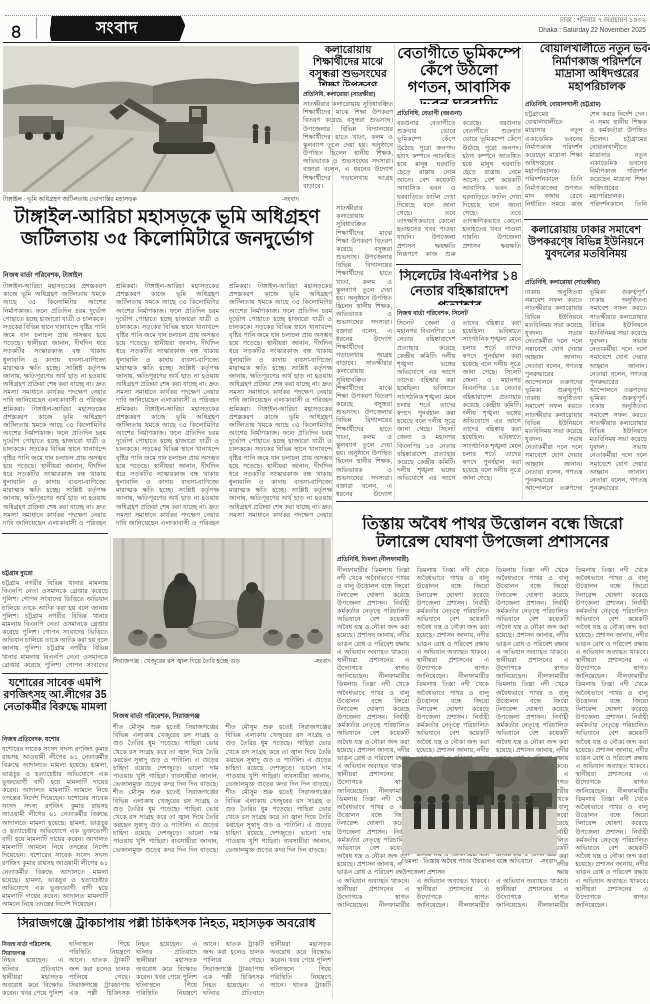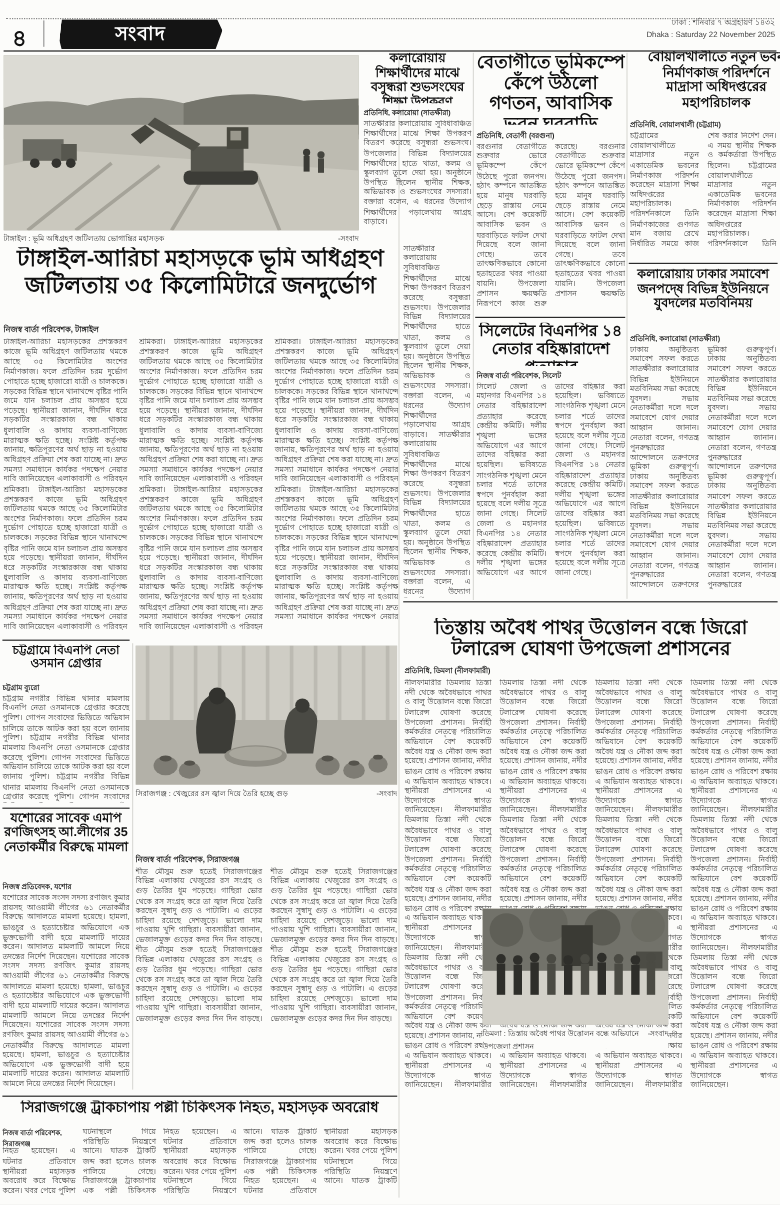--- a/index.html
+++ b/index.html
@@ -90,21 +90,21 @@
   <div class="abs hl" style="left:397px;top:44px;width:124px;height:60px;font-size:15px;">বেতাগীতে ভূমিকম্পে কেঁপে উঠলো গণতন, আবাসিক ভবন ঘরবাড়ি</div>
   <div class="abs by" style="left:397px;top:108px;width:124px;font-size:6px;">প্রতিনিধি, বেতাগী (বরগুনা)</div>
   <div class="abs bodytxt cols2" style="left:397px;top:119px;width:124px;height:142px;">বরগুনার বেতাগীতে শুক্রবার ভোরে ভূমিকম্পে কেঁপে উঠেছে পুরো জনপদ। হঠাৎ কম্পনে আতঙ্কিত হয়ে মানুষ ঘরবাড়ি ছেড়ে রাস্তায় নেমে আসে। বেশ কয়েকটি আবাসিক ভবন ও ঘরবাড়িতে ফাটল দেখা দিয়েছে বলে জানা গেছে। তবে তাৎক্ষণিকভাবে কোনো হতাহতের খবর পাওয়া যায়নি। উপজেলা প্রশাসন ক্ষয়ক্ষতি নিরূপণে কাজ শুরু করেছে। বরগুনার বেতাগীতে শুক্রবার ভোরে ভূমিকম্পে কেঁপে উঠেছে পুরো জনপদ। হঠাৎ কম্পনে আতঙ্কিত হয়ে মানুষ ঘরবাড়ি ছেড়ে রাস্তায় নেমে আসে। বেশ কয়েকটি আবাসিক ভবন ও ঘরবাড়িতে ফাটল দেখা দিয়েছে বলে জানা গেছে। তবে তাৎক্ষণিকভাবে কোনো হতাহতের খবর পাওয়া যায়নি। উপজেলা প্রশাসন ক্ষয়ক্ষতি নিরূপণে কাজ শুরু করেছে।</div>
 
   <div class="abs hl" style="left:536px;top:42px;width:122px;height:54px;font-size:11px;">বোয়ালখালীতে নতুন ভবন নির্মাণকাজ পরিদর্শনে মাদ্রাসা অধিদপ্তরের মহাপরিচালক</div>
   <div class="abs by" style="left:525px;top:99px;width:122px;font-size:6px;">প্রতিনিধি, বোয়ালখালী (চট্টগ্রাম)</div>
   <div class="abs bodytxt cols2" style="left:525px;top:110px;width:122px;height:106px;">চট্টগ্রামের বোয়ালখালীতে মাদ্রাসার নতুন একাডেমিক ভবনের নির্মাণকাজ পরিদর্শন করেছেন মাদ্রাসা শিক্ষা অধিদপ্তরের মহাপরিচালক। পরিদর্শনকালে তিনি নির্মাণকাজের গুণগত মান বজায় রেখে নির্ধারিত সময়ে কাজ শেষ করার নির্দেশ দেন। এ সময় স্থানীয় শিক্ষক ও কর্মকর্তারা উপস্থিত ছিলেন। চট্টগ্রামের বোয়ালখালীতে মাদ্রাসার নতুন একাডেমিক ভবনের নির্মাণকাজ পরিদর্শন করেছেন মাদ্রাসা শিক্ষা অধিদপ্তরের মহাপরিচালক। পরিদর্শনকালে তিনি নির্মাণকাজের গুণগত মান বজায় রেখে নির্ধারিত সময়ে কাজ শেষ করার নির্দেশ দেন। এ সময় স্থানীয় শিক্ষক ও কর্মকর্তারা উপস্থিত ছিলেন।</div>
 
   <div class="abs rule" style="left:524px;top:219px;width:124px;"></div>
 
-  <div class="abs hl" style="left:525px;top:224px;width:122px;height:50px;font-size:10.5px;">কলারোয়ায় ঢাকার সমাবেশ জনপদ্ষে বিভিন্ন ইউনিয়নে যুবদলের মতবিনিময়</div>
+  <div class="abs hl" style="left:525px;top:224px;width:122px;height:50px;font-size:10.5px;">কলারোয়ায় ঢাকার সমাবেশ উপকরণ্ষে বিভিন্ন ইউনিয়নে যুবদলের মতবিনিময়</div>
   <div class="abs by" style="left:525px;top:277px;width:122px;font-size:6px;">প্রতিনিধি, কলারোয়া (সাতক্ষীরা)</div>
   <div class="abs bodytxt cols2" style="left:525px;top:288px;width:122px;height:210px;">ঢাকায় অনুষ্ঠিতব্য সমাবেশ সফল করতে সাতক্ষীরার কলারোয়ার বিভিন্ন ইউনিয়নে মতবিনিময় সভা করেছে যুবদল। সভায় নেতাকর্মীরা দলে দলে সমাবেশে যোগ দেয়ার আহ্বান জানান। নেতারা বলেন, গণতন্ত্র পুনরুদ্ধারের আন্দোলনে তরুণদের ভূমিকা গুরুত্বপূর্ণ। ঢাকায় অনুষ্ঠিতব্য সমাবেশ সফল করতে সাতক্ষীরার কলারোয়ার বিভিন্ন ইউনিয়নে মতবিনিময় সভা করেছে যুবদল। সভায় নেতাকর্মীরা দলে দলে সমাবেশে যোগ দেয়ার আহ্বান জানান। নেতারা বলেন, গণতন্ত্র পুনরুদ্ধারের আন্দোলনে তরুণদের ভূমিকা গুরুত্বপূর্ণ। ঢাকায় অনুষ্ঠিতব্য সমাবেশ সফল করতে সাতক্ষীরার কলারোয়ার বিভিন্ন ইউনিয়নে মতবিনিময় সভা করেছে যুবদল। সভায় নেতাকর্মীরা দলে দলে সমাবেশে যোগ দেয়ার আহ্বান জানান। নেতারা বলেন, গণতন্ত্র পুনরুদ্ধারের আন্দোলনে তরুণদের ভূমিকা গুরুত্বপূর্ণ। ঢাকায় অনুষ্ঠিতব্য সমাবেশ সফল করতে সাতক্ষীরার কলারোয়ার বিভিন্ন ইউনিয়নে মতবিনিময় সভা করেছে যুবদল। সভায় নেতাকর্মীরা দলে দলে সমাবেশে যোগ দেয়ার আহ্বান জানান। নেতারা বলেন, গণতন্ত্র পুনরুদ্ধারের আন্দোলনে তরুণদের ভূমিকা গুরুত্বপূর্ণ।</div>
 
   <div class="abs rule" style="left:396px;top:264px;width:125px;"></div>
 
   <div class="abs hl" style="left:397px;top:269px;width:124px;height:36px;font-size:13px;">সিলেটের বিএনপির ১৪ নেতার বহিষ্কারাদেশ প্রত্যাহার</div>
   <div class="abs by" style="left:397px;top:308px;width:124px;font-size:6px;">নিজস্ব বার্তা পরিবেশক, সিলেট</div>
   <div class="abs bodytxt cols2" style="left:397px;top:319px;width:124px;height:179px;">সিলেট জেলা ও মহানগর বিএনপির ১৪ নেতার বহিষ্কারাদেশ প্রত্যাহার করেছে কেন্দ্রীয় কমিটি। দলীয় শৃঙ্খলা ভঙ্গের অভিযোগে এর আগে তাদের বহিষ্কার করা হয়েছিল। ভবিষ্যতে সাংগঠনিক শৃঙ্খলা মেনে চলার শর্তে তাদের স্বপদে পুনর্বহাল করা হয়েছে বলে দলীয় সূত্রে জানা গেছে। সিলেট জেলা ও মহানগর বিএনপির ১৪ নেতার বহিষ্কারাদেশ প্রত্যাহার করেছে কেন্দ্রীয় কমিটি। দলীয় শৃঙ্খলা ভঙ্গের অভিযোগে এর আগে তাদের বহিষ্কার করা হয়েছিল। ভবিষ্যতে সাংগঠনিক শৃঙ্খলা মেনে চলার শর্তে তাদের স্বপদে পুনর্বহাল করা হয়েছে বলে দলীয় সূত্রে জানা গেছে। সিলেট জেলা ও মহানগর বিএনপির ১৪ নেতার বহিষ্কারাদেশ প্রত্যাহার করেছে কেন্দ্রীয় কমিটি। দলীয় শৃঙ্খলা ভঙ্গের অভিযোগে এর আগে তাদের বহিষ্কার করা হয়েছিল। ভবিষ্যতে সাংগঠনিক শৃঙ্খলা মেনে চলার শর্তে তাদের স্বপদে পুনর্বহাল করা হয়েছে বলে দলীয় সূত্রে জানা গেছে।</div>
 
   <div class="abs rule" style="left:336px;top:501px;width:312px;"></div>
@@ -146,21 +146,20 @@
           <circle cx="140.5" cy="41" r="4"></circle>
       </g>
     </svg>
   </div>
   <div class="abs cap" style="left:402px;top:856px;width:155px;height:18px;background:#fcfcfa;z-index:2;white-space:normal;">
     <span>ডিমলা : তিস্তায় অবৈধ পাথর উত্তোলন বন্ধে অভিযানে উপজেলা প্রশাসন</span>
     <span>-সংবাদ</span>
   </div>
 
   <div class="abs rule" style="left:2px;top:533px;width:106px;"></div>
-  <div class="abs hl" style="left:2px;top:537px;width:106px;height:28px;font-size:10px;">চট্টগ্রামে বিএনপি নেতা ওসমান গ্রেপ্তার</div>
   <div class="abs by" style="left:2px;top:568px;width:106px;font-size:6px;">চট্টগ্রাম ব্যুরো</div>
   <div class="abs bodytxt" style="left:2px;top:579px;width:106px;height:90px;">চট্টগ্রাম নগরীর বিভিন্ন থানার মামলায় বিএনপি নেতা ওসমানকে গ্রেপ্তার করেছে পুলিশ। গোপন সংবাদের ভিত্তিতে অভিযান চালিয়ে তাকে আটক করা হয় বলে জানায় পুলিশ। চট্টগ্রাম নগরীর বিভিন্ন থানার মামলায় বিএনপি নেতা ওসমানকে গ্রেপ্তার করেছে পুলিশ। গোপন সংবাদের ভিত্তিতে অভিযান চালিয়ে তাকে আটক করা হয় বলে জানায় পুলিশ। চট্টগ্রাম নগরীর বিভিন্ন থানার মামলায় বিএনপি নেতা ওসমানকে গ্রেপ্তার করেছে পুলিশ। গোপন সংবাদের ভিত্তিতে অভিযান চালিয়ে তাকে আটক করা হয় বলে জানায় পুলিশ।</div>
 
   <div class="abs rule" style="left:2px;top:673px;width:106px;"></div>
   <div class="abs hl" style="left:2px;top:677px;width:106px;height:54px;font-size:10.5px;">যশোরের সাবেক এমপি রণজিৎসহ আ.লীগের 35 নেতাকর্মীর বিরুদ্ধে মামলা</div>
   <div class="abs by" style="left:2px;top:734px;width:106px;font-size:6px;">নিজস্ব প্রতিবেদক, যশোর</div>
   <div class="abs bodytxt" style="left:2px;top:745px;width:106px;height:162px;">যশোরের সাবেক সংসদ সদস্য রণজিৎ কুমার রায়সহ আওয়ামী লীগের ৬১ নেতাকর্মীর বিরুদ্ধে আদালতে মামলা হয়েছে। হামলা, ভাঙচুর ও হত্যাচেষ্টার অভিযোগে এক ভুক্তভোগী বাদী হয়ে মামলাটি দায়ের করেন। আদালত মামলাটি আমলে নিয়ে তদন্তের নির্দেশ দিয়েছেন। যশোরের সাবেক সংসদ সদস্য রণজিৎ কুমার রায়সহ আওয়ামী লীগের ৬১ নেতাকর্মীর বিরুদ্ধে আদালতে মামলা হয়েছে। হামলা, ভাঙচুর ও হত্যাচেষ্টার অভিযোগে এক ভুক্তভোগী বাদী হয়ে মামলাটি দায়ের করেন। আদালত মামলাটি আমলে নিয়ে তদন্তের নির্দেশ দিয়েছেন। যশোরের সাবেক সংসদ সদস্য রণজিৎ কুমার রায়সহ আওয়ামী লীগের ৬১ নেতাকর্মীর বিরুদ্ধে আদালতে মামলা হয়েছে। হামলা, ভাঙচুর ও হত্যাচেষ্টার অভিযোগে এক ভুক্তভোগী বাদী হয়ে মামলাটি দায়ের করেন। আদালত মামলাটি আমলে নিয়ে তদন্তের নির্দেশ দিয়েছেন।</div>
 
   <div class="abs photo" style="left:113px;top:538px;width:218px;height:116px;">
     <svg width="218" height="116" viewBox="0 0 218 116">

